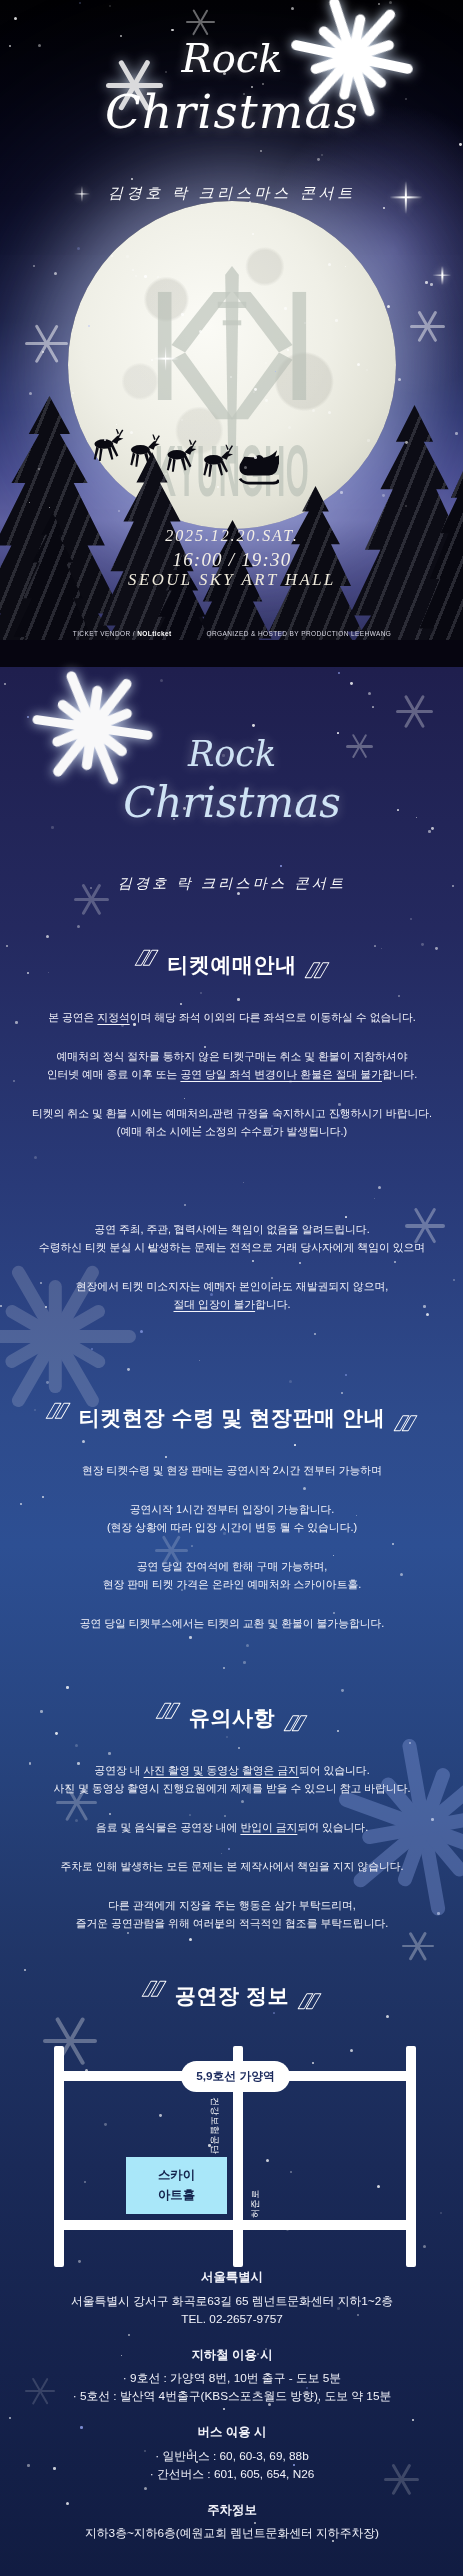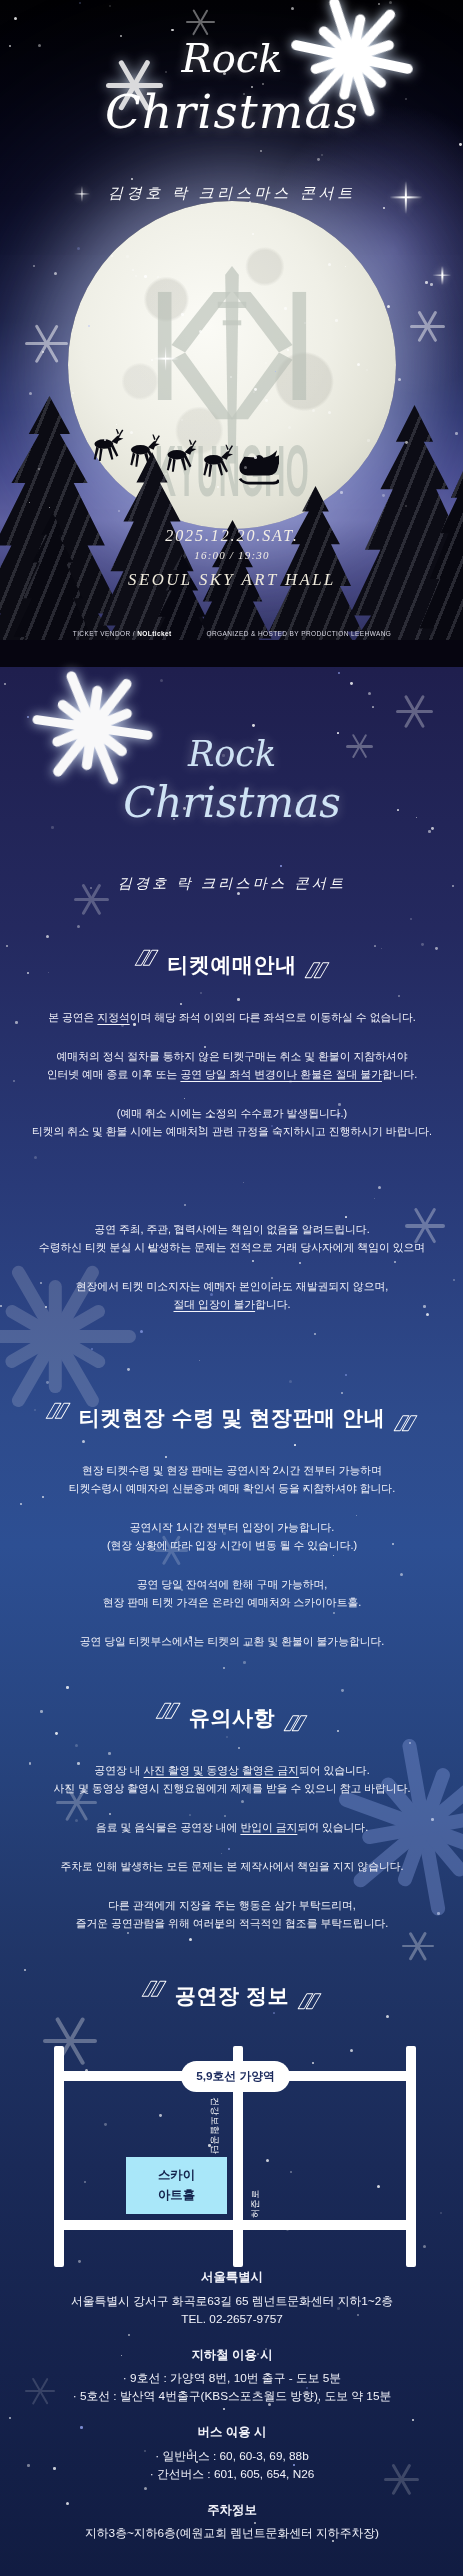--- a/index.html
+++ b/index.html
@@ -24,21 +24,21 @@
   .reindeer{position:absolute;left:90px;top:426px;width:189px;height:67px;}
   .tree{position:absolute;clip-path:polygon(50% 0,62% 14%,56% 14%,72% 32%,64% 32%,82% 55%,72% 55%,92% 80%,78% 80%,100% 100%,0 100%,22% 80%,8% 80%,28% 55%,18% 55%,36% 32%,28% 32%,44% 14%,38% 14%);}
   .tree::after{content:"";position:absolute;inset:0;background:repeating-linear-gradient(112deg,rgba(235,240,255,.14) 0 3.1px,transparent 3.1px 16px);}
   .ground{position:absolute;left:0;bottom:0;width:100%;height:27px;background:#060510;}
   .ptxt{position:absolute;left:0;width:100%;text-align:center;color:#fff;font-style:italic;}
   .script{font-family:"DejaVu Serif",serif;font-style:italic;text-shadow:0 0 11px rgba(255,255,255,.35);}
   .p-rock{top:35px;font-size:40px;}
   .p-chris{top:84px;font-size:47px;letter-spacing:1.2px;}
   .p-sub{top:184px;font-size:15px;letter-spacing:3.7px;font-weight:500;}
   .p-date{top:527px;font-size:16px;letter-spacing:1.9px;color:#f3efe6;font-family:"Liberation Serif",serif;}
-  .p-time{top:549px;font-size:11px;letter-spacing:1.2px;color:#f3efe6;font-family:"Liberation Serif",serif;}
+  .p-time{top:549px;font-size:19px;letter-spacing:1.2px;color:#f3efe6;font-family:"Liberation Serif",serif;}
   .p-hall{top:570px;font-size:16.7px;letter-spacing:2.5px;color:#efeadb;font-family:"Liberation Serif",serif;}
   .p-foot{position:absolute;top:630px;left:0;width:100%;display:flex;justify-content:center;gap:35px;
     font-size:6.5px;letter-spacing:0.4px;color:#d9d9e4;}
   .p-foot b{font-weight:bold;color:#fff;}
   
   .flake{position:absolute;color:#fff;}
   .flake .b{position:absolute;left:0;top:46%;width:100%;height:8%;background:currentColor;border-radius:61px;}
   .flake .b2{transform:rotate(60deg);} .flake .b3{transform:rotate(120deg);}
   .flake .b4,.flake .b5,.flake .b6{left:15%;width:70%;}
   .flake .b4{transform:rotate(30deg);} .flake .b5{transform:rotate(90deg);} .flake .b6{transform:rotate(150deg);}
@@ -553,22 +553,22 @@
     </div>
     <div class="paras">
         <p class="para">
           <span class="ln"><span>본 공연은 </span><span class="u">지정석</span><span>이며 해당 좌석 이외의 다른 좌석으로 이동하실 수 없습니다.</span></span>
         </p>
         <p class="para">
           <span class="ln"><span>예매처의 정식 절차를 통하지 않은 티켓구매는 취소 및 환불이 지참하셔야</span></span>
           <span class="ln"><span>인터넷 예매 종료 이후 또는 </span><span class="u">공연 당일 좌석 변경이나 환불은 절대 불가</span><span>합니다.</span></span>
         </p>
         <p class="para">
+          <span class="ln"><span>티켓의 취소 및 환불 시에는 예매처의 관련 규정을 숙지하시고 진행하시기 바랍니다.</span></span>
           <span class="ln"><span>(예매 취소 시에는 소정의 수수료가 발생됩니다.)</span></span>
-          <span class="ln"><span>티켓의 취소 및 환불 시에는 예매처의 관련 규정을 숙지하시고 진행하시기 바랍니다.</span></span>
         </p>
       </div>
   </section>
 
   <section class="info-sec s2">
     <div class="paras">
         <p class="para">
           <span class="ln"><span>공연 주최, 주관, 협력사에는 책임이 없음을 알려드립니다.</span></span>
           <span class="ln"><span>수령하신 티켓 분실 시 발생하는 문제는 전적으로 거래 당사자에게 책임이 있으며</span></span>
         </p>
@@ -587,21 +587,20 @@
         </span>
       <span class="sec-title">티켓현장 수령 및 현장판매 안내</span>
       <span class="qmark q-right">
           <i></i>
           <i></i>
         </span>
     </div>
     <div class="paras">
         <p class="para">
           <span class="ln"><span>현장 티켓수령 및 현장 판매는 공연시작 2시간 전부터 가능하며</span></span>
-          <span class="ln"><span>티켓수령시 예매자의 신분증과 예매 확인서 등을 지참하셔야 합니다.</span></span>
         </p>
         <p class="para">
           <span class="ln"><span>공연시작 1시간 전부터 입장이 가능합니다.</span></span>
           <span class="ln"><span>(현장 상황에 따라 입장 시간이 변동 될 수 있습니다.)</span></span>
         </p>
         <p class="para">
           <span class="ln"><span>공연 당일 잔여석에 한해 구매 가능하며,</span></span>
           <span class="ln"><span>현장 판매 티켓 가격은 온라인 예매처와 스카이아트홀.</span></span>
         </p>
         <p class="para">

